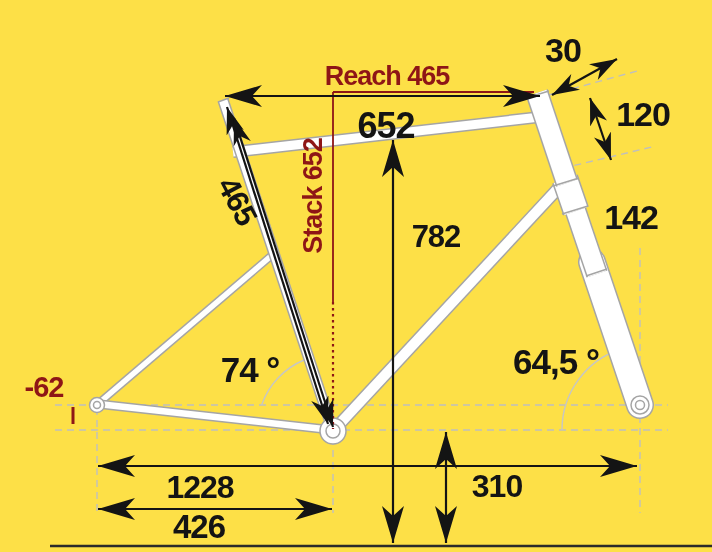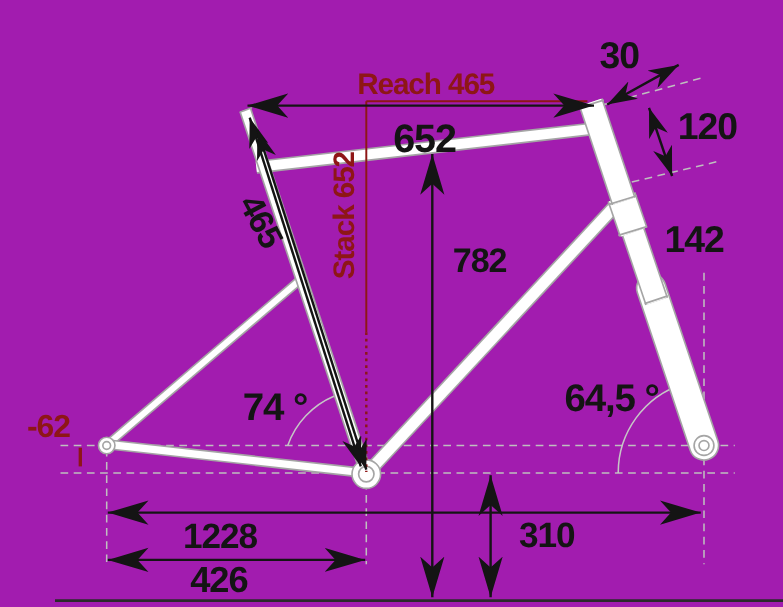--- a/index.html
+++ b/index.html
@@ -1,16 +1,16 @@
 <!DOCTYPE html>
 <html><head>
 <meta charset="utf-8">
 <style>
   html,body{margin:0;padding:0;background:#fff;}
-  #stage{width:712px;height:552px;position:relative;background:#a21caf;overflow:hidden;}
+  #stage{width:712px;height:552px;position:relative;background:#fde047;overflow:hidden;}
   svg{display:block;}
   text.lbl{font-family:"Liberation Sans",sans-serif;font-weight:700;letter-spacing:-1px;}
   .blk{fill:#141414;}
   .frameTube{stroke:#a5a5a5;fill:none;}
   .tubeFill{stroke:#ffffff;fill:none;}
   .joint{stroke:#a5a5a5;stroke-width:1.5;}
   .dash{stroke:#bfbfbf;stroke-width:1.4;stroke-dasharray:7 5;fill:none;}
   .arc{stroke:#c6c6c6;stroke-width:1.4;fill:none;}
   .meas{stroke:#141414;stroke-width:2.2;fill:none;}
   .ring{fill:#ffffff;stroke:#a5a5a5;stroke-width:1.5;}

